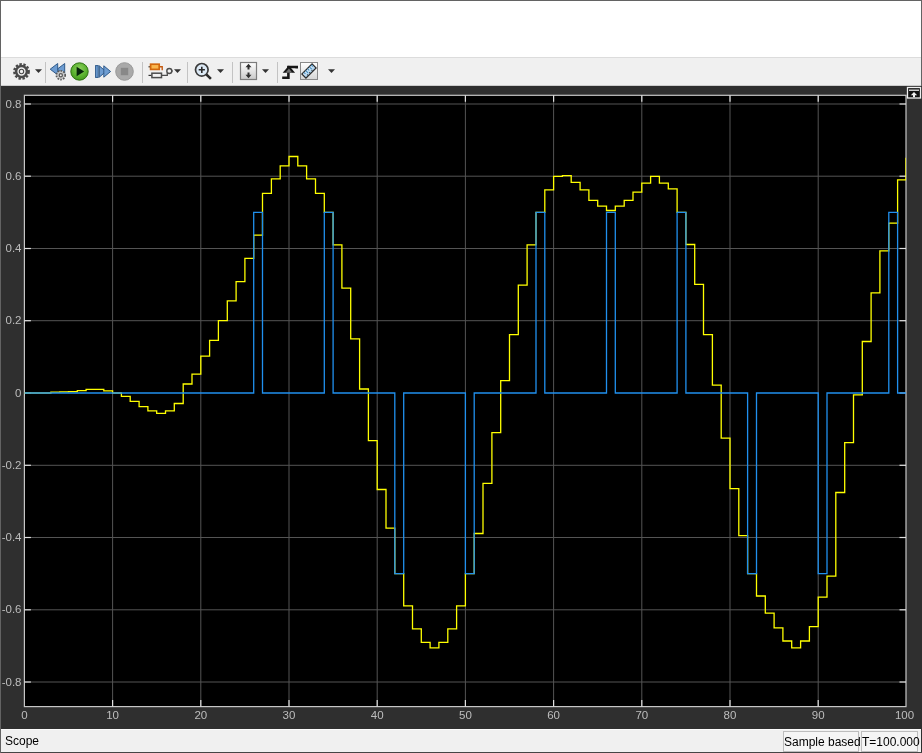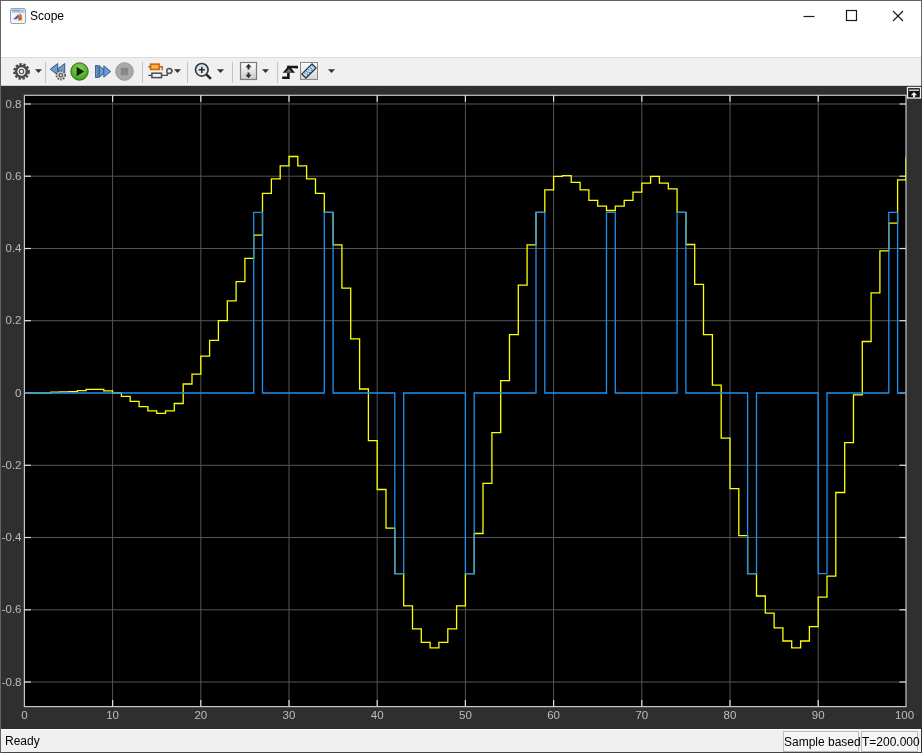--- a/index.html
+++ b/index.html
@@ -10,36 +10,20 @@
 #menubar span.m{position:absolute;top:4.5px}
 #toolbar{left:0;top:56px;width:100%;height:29px;background:#f0f0f0;border-top:1px solid #dcdcdc;border-bottom:1px solid #cdcdcd}
 #statusbar{left:0;top:728px;width:100%;height:25px;background:#f0f0f0;border-top:1px solid #fbfbfb;font-size:12px;color:#000}
 #statusbar .cell{position:absolute;top:1px;height:21px;background:#f5f5f5;border:1px solid #bdbdbd;text-align:left;font-size:12px;line-height:20px;white-space:nowrap}
 .u{text-decoration:underline}
 svg{display:block}
 .sep{position:absolute;top:4px;width:1px;height:21px;background:#c3c3c3}
 .tbi{position:absolute}
 </style></head><body>
 <div id="win">
-<div id="titlebar" class="abs">
-<svg class="abs" style="left:9px;top:7px" width="16" height="16">
- <rect x="0.5" y="0.5" width="15" height="15" rx="1.5" fill="#f4f4f4" stroke="#9aa4ac"></rect>
- <rect x="1.5" y="1.5" width="13" height="3.2" fill="#a8c4e2"></rect>
- <path d="M2.2 2.3h8" stroke="#6f9fce" stroke-width="1"></path>
- <path d="M3 11.5 L8.2 6.2 L9.4 9.0 L6.6 11.2 Z" fill="#3f6fb5"></path>
- <path d="M8.0 12.6 L9.6 5.2 L11.6 7.2 L11.9 12.2 Z" fill="#d9541e"></path>
- <path d="M9.6 5.2 L10.8 9.8 L8.9 8.2 Z" fill="#f29549"></path>
-</svg>
-<span id="title" class="abs">Scope</span>
-<svg class="abs" style="left:796px;top:0" width="126" height="31">
- <path d="M6.5 15.5h11" stroke="#1a1a1a" stroke-width="1.2"></path>
- <rect x="49.5" y="9.5" width="10" height="10" fill="none" stroke="#1a1a1a" stroke-width="1.2"></rect>
- <path d="M96 10l10 10M106 10l-10 10" stroke="#1a1a1a" stroke-width="1.2"></path>
-</svg>
-</div>
     <div id="toolbar" class="abs">
       <svg class="tbi" style="left:11px;top:4px" width="19" height="19">
         <circle cx="9.5" cy="9.5" r="7.2" fill="none" stroke="#4a4a4a" stroke-width="2.4" stroke-dasharray="2.4 1.55"></circle>
 <circle cx="9.5" cy="9.5" r="5.4" fill="none" stroke="#4a4a4a" stroke-width="2.5"></circle>
 <circle cx="9.5" cy="9.5" r="2.2" fill="none" stroke="#4a4a4a" stroke-width="1.1"></circle>
       </svg>
       <svg class="tbi" style="left:33px;top:10px" width="9" height="6">
         <path d="M1 1.2h7L4.5 5z" fill="#333"></path>
       </svg>
       <div class="sep" style="left:44px"></div>
@@ -227,17 +211,17 @@
         <text x="817.2" y="718.3" text-anchor="middle">90</text>
         <text x="903.5" y="718.3" text-anchor="middle">100</text>
       </g>
 <g>
  <rect x="906.5" y="86.5" width="13" height="10.5" fill="#111" stroke="#f0f0f0" stroke-width="1.3"></rect>
  <path d="M908 89.2h10" stroke="#f0f0f0" stroke-width="1.3" fill="none"></path>
  <path d="M913 91l3.2 3.2h-2.2v2h-2v-2h-2.2z" fill="#f0f0f0"></path>
 </g>
 </svg>
     <div id="statusbar" class="abs">
-<span class="abs" style="left:4px;top:4px">Ready</span>
+<span class="abs" style="left:4px;top:4px">Scope</span>
 <div class="cell" style="left:782px;width:76px">Sample based</div>
-<div class="cell" style="left:860px;width:57px">T=200.000</div>
+<div class="cell" style="left:860px;width:57px">T=100.000</div>
 </div>
     <div class="abs" style="left:0;top:751px;width:922px;height:2px;background:#454545"></div>
   </div>
 </body></html>

